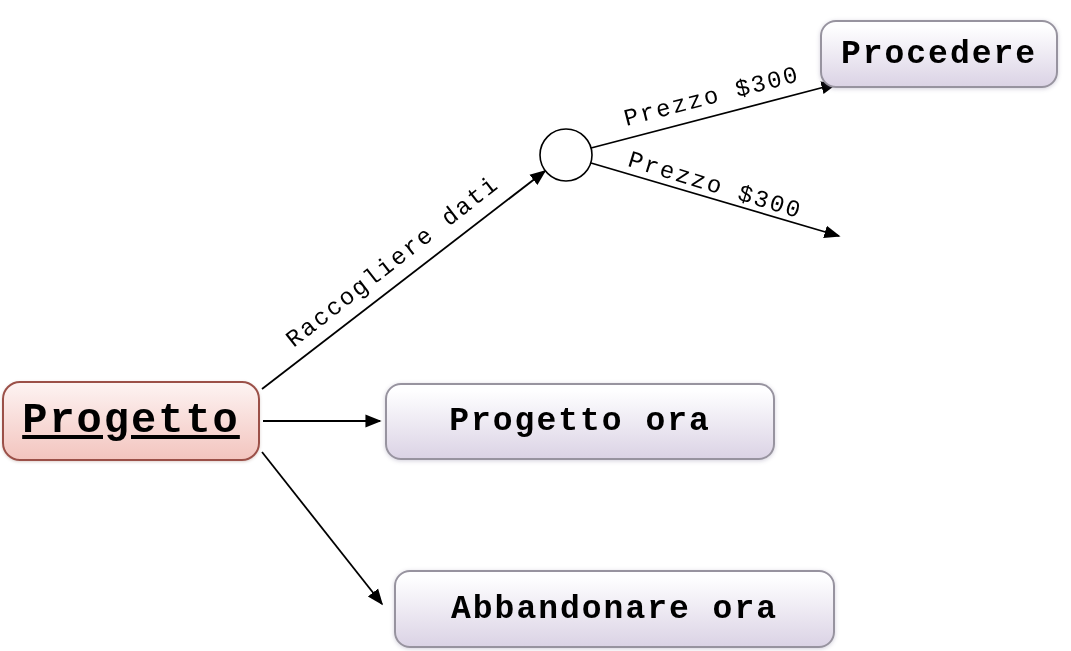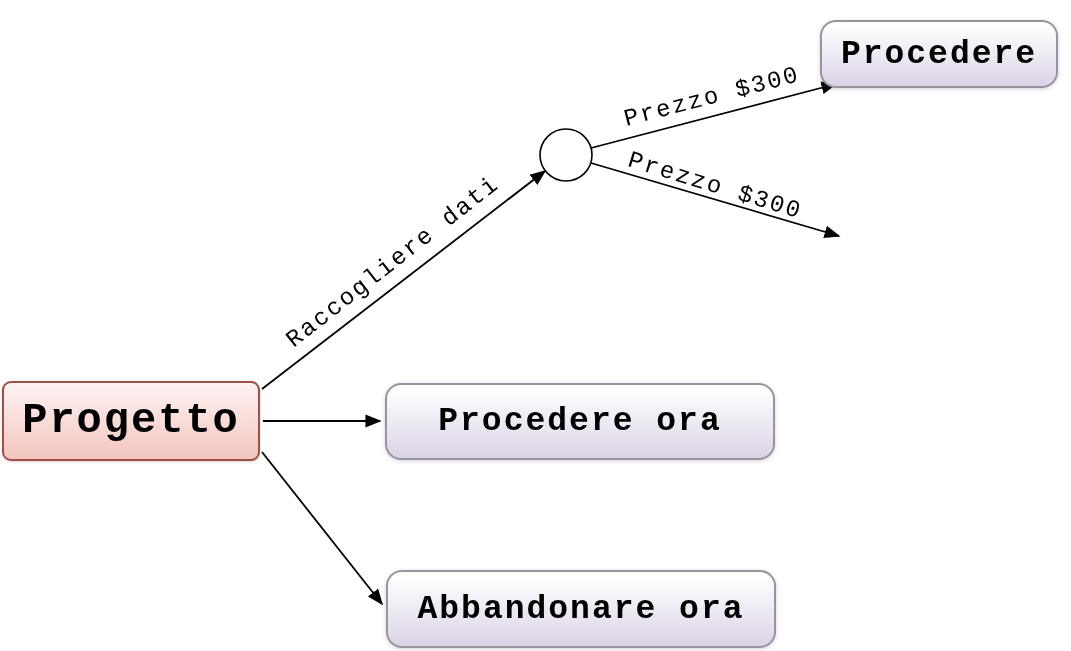--- a/index.html
+++ b/index.html
@@ -43,36 +43,37 @@
     font-weight: 700;
     letter-spacing: 2px;
     white-space: nowrap;
   }
   .node-root {
     left: 2px;
     top: 381px;
     width: 258px;
     height: 80px;
     border: 2px solid var(--root-border);
-    border-radius: 9px;
+    border-radius: 18px;
     background: linear-gradient(to bottom, var(--root-fill-top), var(--root-fill-bottom));
     font-size: 42px;
     box-shadow: 0 1px 3px rgba(120, 70, 60, 0.25);
+    text-decoration: underline;
   }
   .node-option {
     border: 2px solid var(--option-border);
     border-radius: 16px;
     background: linear-gradient(to bottom, var(--option-fill-top) 8%, var(--option-fill-bottom));
     font-size: 33px;
     box-shadow: 0 1px 4px rgba(110, 100, 140, 0.30);
   }
   .node-procedere       { left: 820px; top: 20px;   width: 238px; height: 68px; }
   .node-abbandonare     { left: 821px; top: 242px; width: 246px; height: 76px; }
   .node-procedere-ora   { left: 385px; top: 383px; width: 390px; height: 77px; }
-  .node-abbandonare-ora { left: 386px; top: 570px; width: 390px; height: 78px; border-radius: 16px; }
+  .node-abbandonare-ora { left: 394px; top: 570px; width: 441px; height: 78px; border-radius: 16px; }
   .edge-label {
     position: absolute;
     font-size: 24px;
     font-weight: 500;
     letter-spacing: 2px;
     white-space: nowrap;
     transform-origin: center center;
   }
   .label-raccogliere {
     left: 393px;
@@ -118,21 +119,21 @@
   <div class="node node-root">
     <span>Progetto</span>
   </div>
 
   <div class="node node-option node-procedere">
     <span>Procedere</span>
   </div>
 
 
   <div class="node node-option node-procedere-ora">
-    <span>Procedere ora</span>
+    <span>Progetto ora</span>
   </div>
 
   <div class="node node-option node-abbandonare-ora">
     <span>Abbandonare ora</span>
   </div>
 
   <div class="edge-label label-raccogliere">Raccogliere dati</div>
 
   <div class="edge-label label-prezzo-su">Prezzo $300</div>
 

